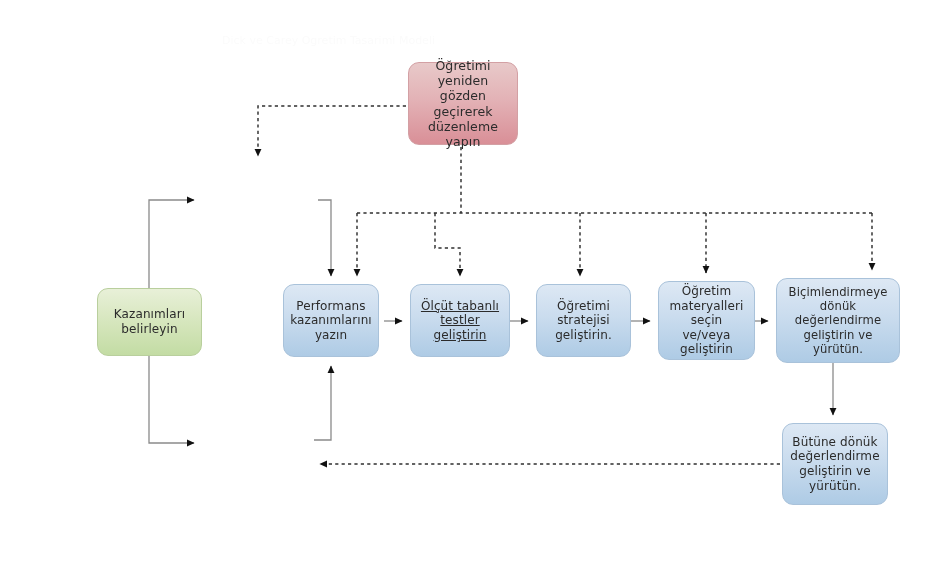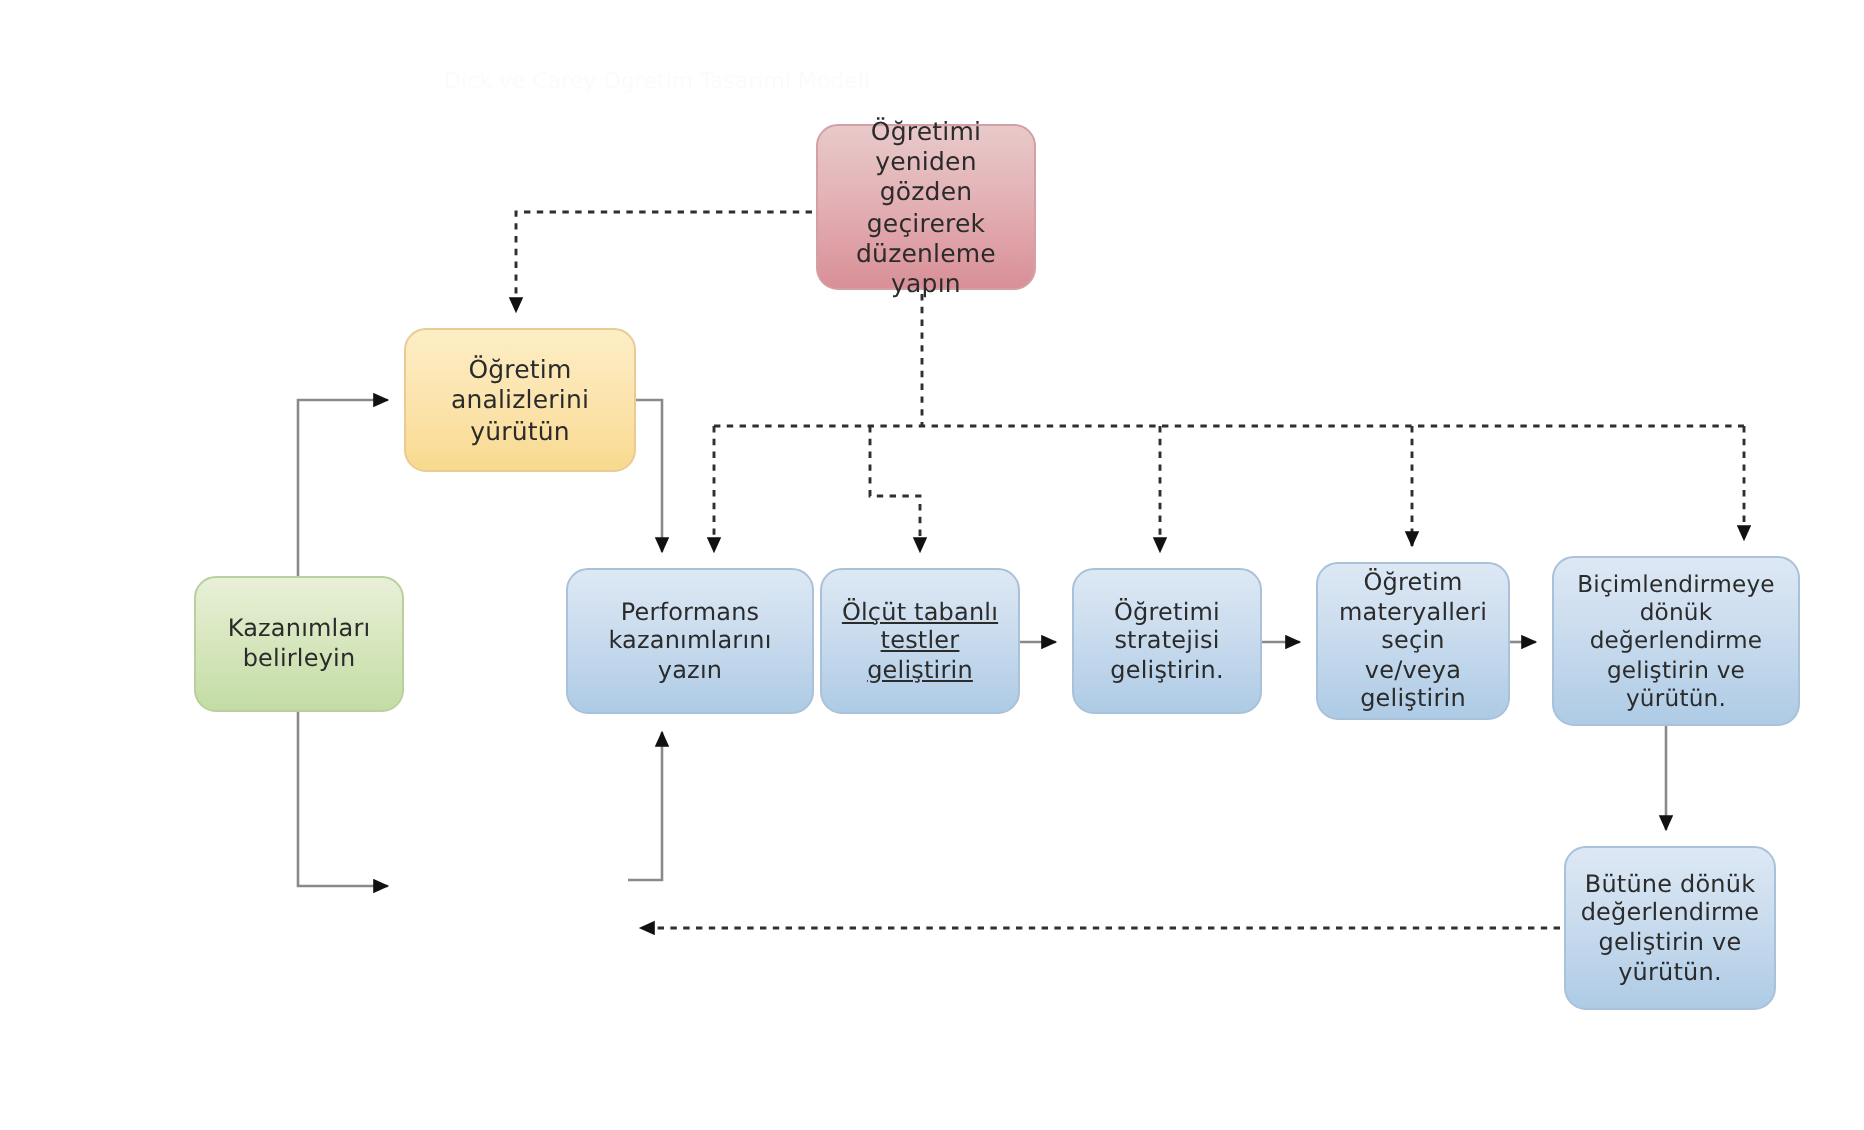--- a/index.html
+++ b/index.html
@@ -113,30 +113,27 @@
       <path d="M780,464 L320,464" marker-end="url(#ah-dash)"></path>
     </g>
   </svg>
 
   <div class="ghost" style="left:222px;top:34px;">Dick ve Carey Ogretim Tasarimi Modeli</div>
 
   <div class="node n-pink" style="left:408px;top:62px;width:110px;height:83px;">
     <span>Öğretimi yeniden gözden geçirerek düzenleme yapın</span>
   </div>
 
-  <div class="node n-yellow" style="left:202px;top:164px;width:116px;height:72px;">
-    <span>Öğretim analizlerini yürütün</span>
-  </div>
 
   <div class="node n-green" style="left:97px;top:288px;width:105px;height:68px;">
     <span>Kazanımları belirleyin</span>
   </div>
 
 
-  <div class="node n-blue" style="left:283px;top:284px;width:124px;height:73px;">
+  <div class="node n-blue" style="left:283px;top:284px;width:96px;height:73px;">
     <span>Performans kazanımlarını yazın</span>
   </div>
 
   <div class="node n-blue" style="left:410px;top:284px;width:100px;height:73px;text-decoration:underline;">
     <span>Ölçüt tabanlı testler geliştirin</span>
   </div>
 
   <div class="node n-blue" style="left:536px;top:284px;width:95px;height:73px;">
     <span>Öğretimi stratejisi geliştirin.</span>
   </div>

